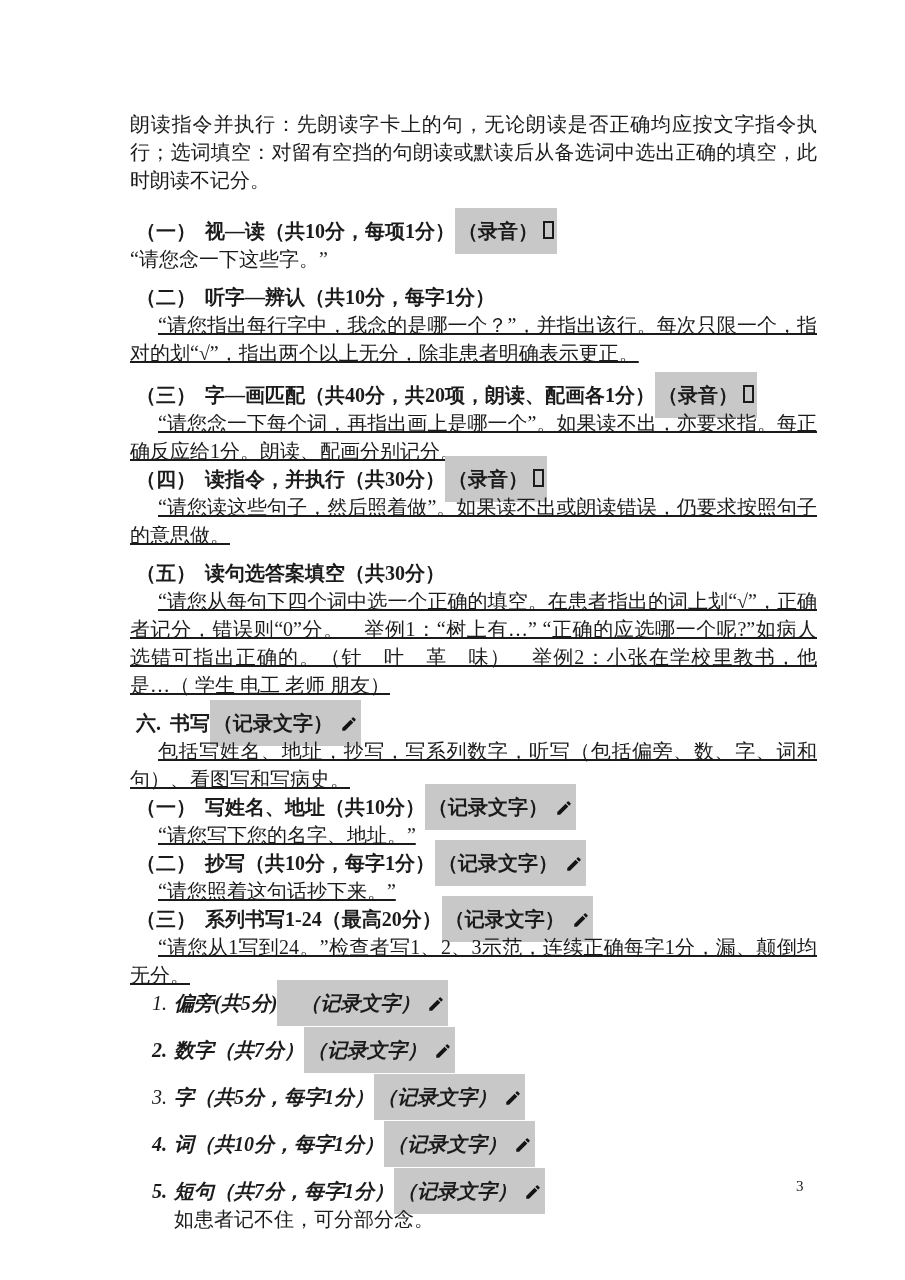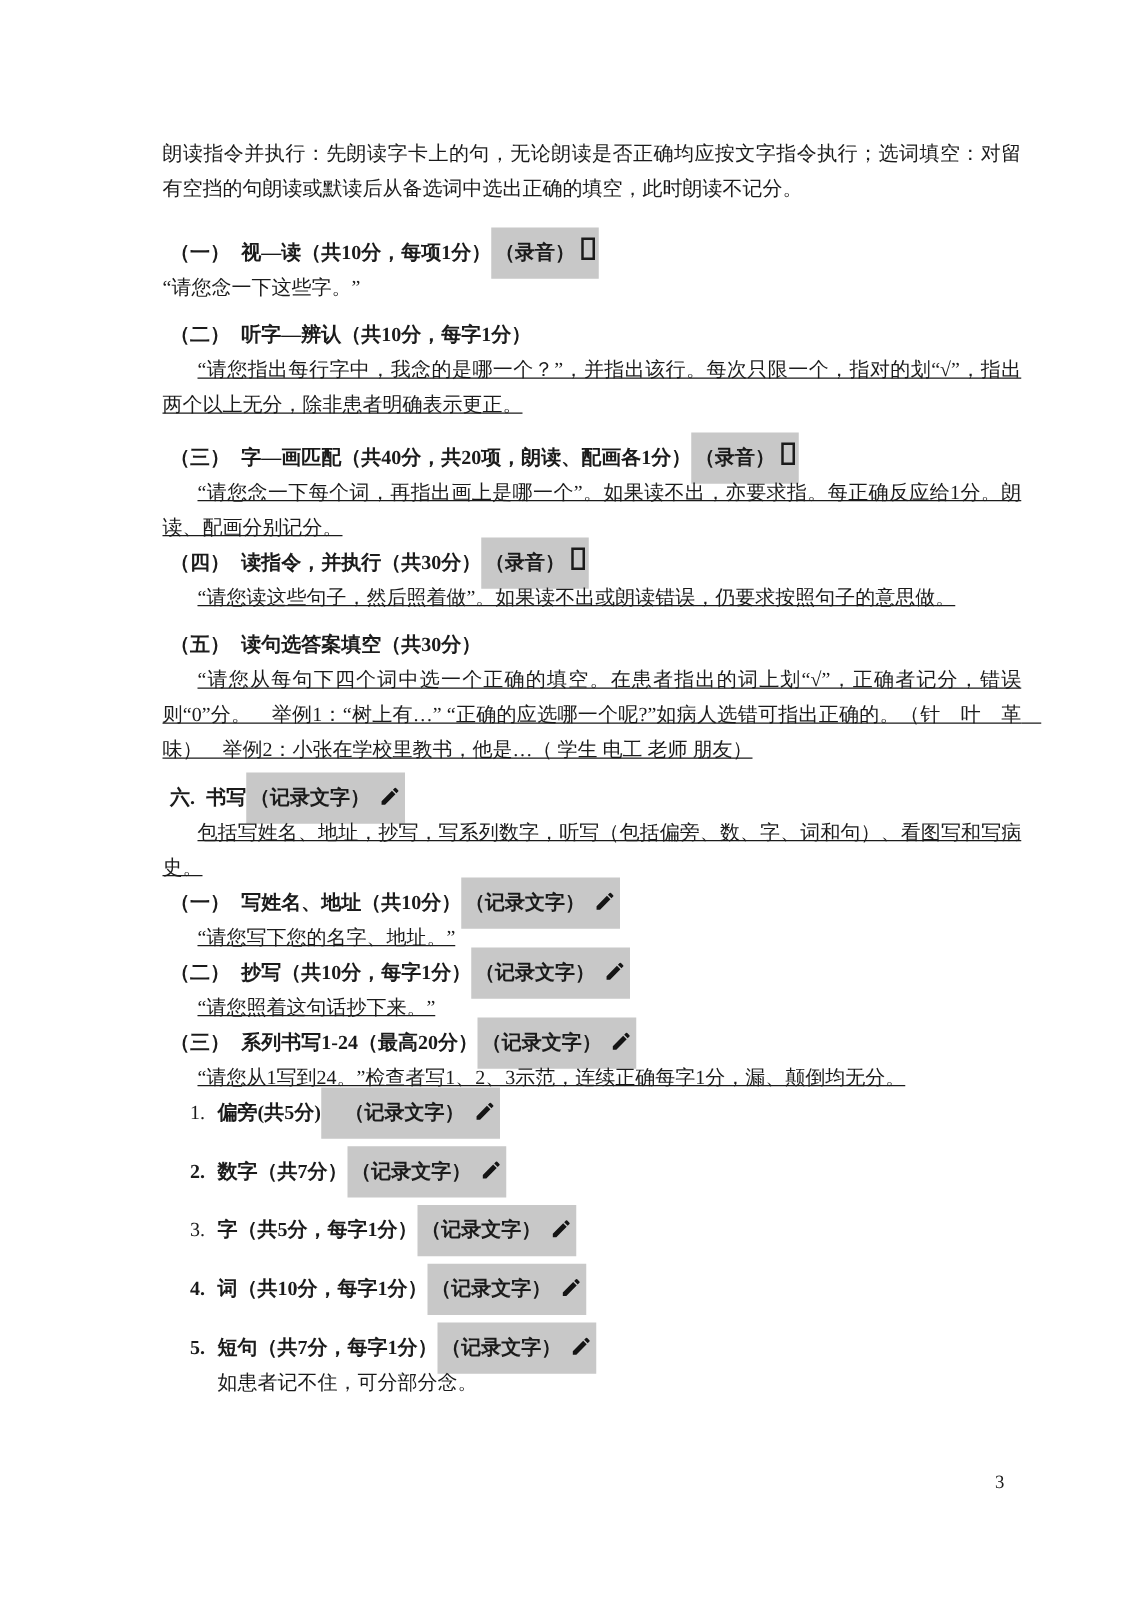--- a/index.html
+++ b/index.html
@@ -3,34 +3,34 @@
 <meta charset="utf-8">
 <style>
   html,body{margin:0;padding:0;background:#e8e8e8;}
   .page{
     position:relative;width:905px;height:1280px;background:#ffffff;
     font-family:"Liberation Serif","DejaVu Serif",serif;color:#1b1b1b;
     margin:0 auto;overflow:hidden;
   }
   .content{
     position:absolute;left:130px;top:110px;width:687px;
-    font-size:16px;line-height:28px;text-align:justify;
+    font-size:20px;line-height:28px;text-align:justify;
   }
   p{margin:0;padding:0;}
   .h{font-weight:bold;padding-left:6px;text-align:left;white-space:nowrap;}
   .lbl{margin-right:9px;}
   .ind{text-indent:28px;text-decoration:underline;}
   .hl{background:#c8c8c8;padding:12px 3px;white-space:nowrap;}
   .pencil{width:18px;height:18px;fill:#141414;vertical-align:-3px;margin-left:7px;}
   .tofu{display:inline-block;width:7px;height:14px;border:2px solid #1b1b1b;margin-left:5px;vertical-align:-1px;}
   .mt10{margin-top:10px;}
   .mt11{}
   .mt14{margin-top:14px;}
   .mt23{margin-top:23px;}
-  .item{margin-top:19px;font-weight:bold;text-align:left;padding-left:22px;white-space:nowrap;}
+  .item{margin-top:19px;font-weight:bold;text-align:left;padding-left:22px;white-space:nowrap;font-style:italic;}
   .item.first{margin-top:0;}
   .num{display:inline-block;width:22px;font-weight:normal;}
   .num.b{font-weight:bold;}
   .note{margin-left:44px;text-align:left;}
   .pagenum{position:absolute;left:796px;top:1176px;font-size:15px;line-height:20px;}
 </style>
 </head>
 <body>
 
 <svg width="0" height="0" style="position:absolute" aria-hidden="true">

